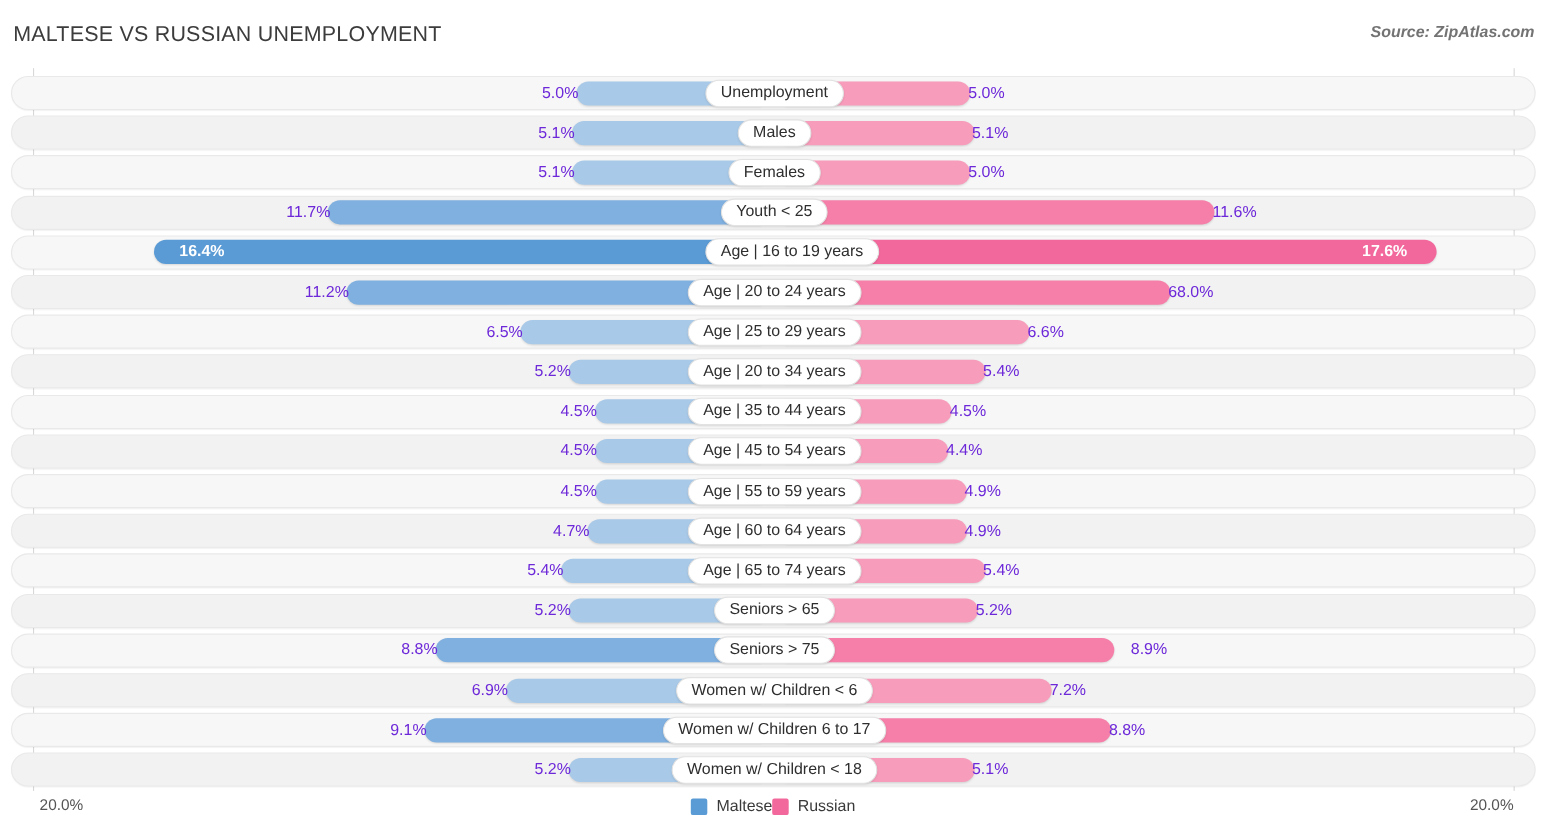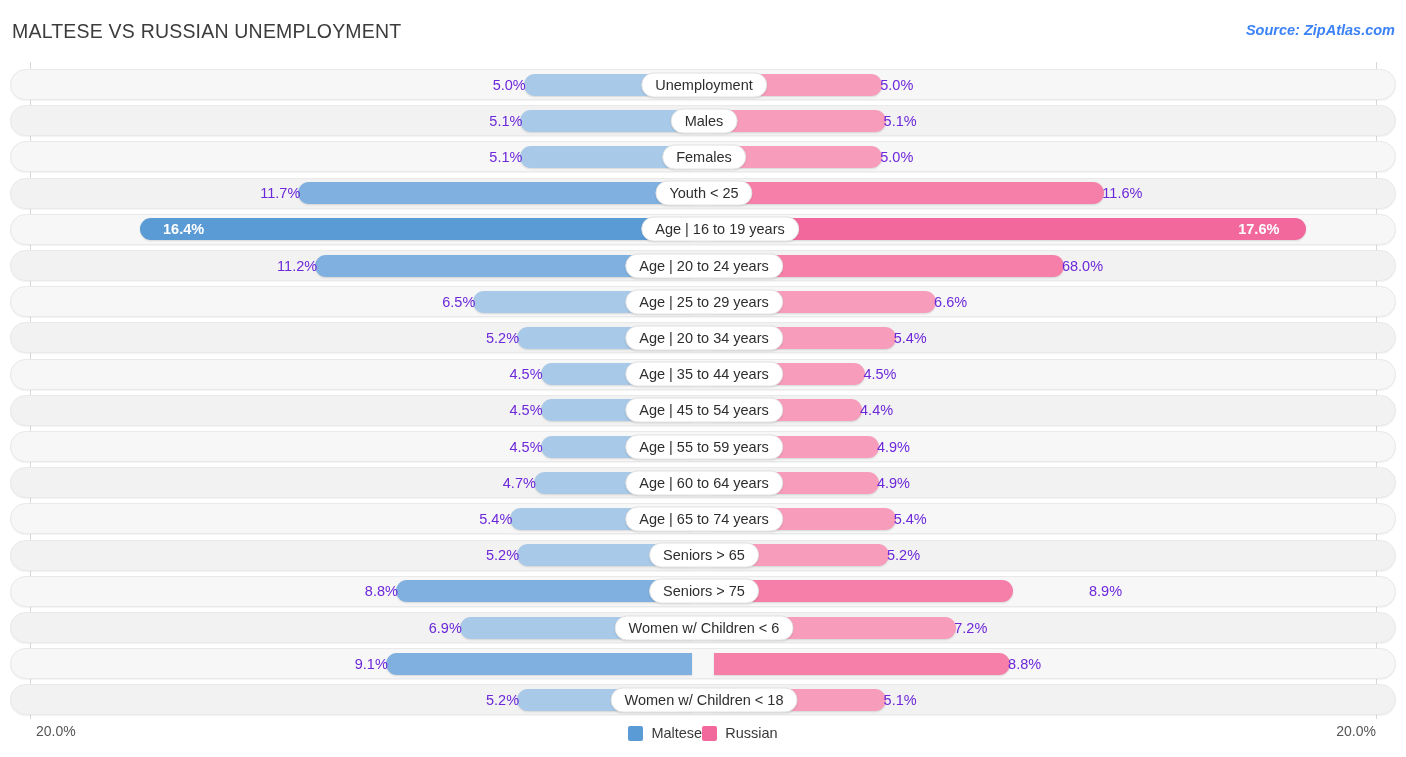--- a/index.html
+++ b/index.html
@@ -30,21 +30,21 @@
     color: #3c3c3c;
     letter-spacing: 0.2px;
     white-space: nowrap;
   }
   #source-label {
     position: absolute;
     right: 11px; top: 22px;
     font-size: 14.5px;
     font-style: italic;
     font-weight: bold;
-    color: #3b82f6;
+    color: #737373;
     white-space: nowrap;
   }
 
   
   #plot {
     position: absolute;
     left: 0; top: 62px;
     width: 1406px; height: 657px;
   }
   .axis-line {
@@ -275,35 +275,36 @@
           <div class="bar left" style="width: 174.98px;"></div>
           <div class="bar right" style="width: 174.98px;"></div>
           <div class="val left" style="right: 875.98px;">5.2%</div>
           <div class="val right" style="left: 875.98px;">5.2%</div>
           <div class="cat-pill" style="left: 693px;">Seniors &gt; 65</div>
         </div>
         <div class="row" style="top: 513.8px;">
           <div class="bar left mid" style="width: 296.12px;"></div>
           <div class="bar right mid" style="width: 299.485px;"></div>
           <div class="val left" style="right: 997.12px;">8.8%</div>
-          <div class="val right" style="left: 1047px; padding-left: 31px;">8.9%</div>
+          <div class="val right" style="left: 986px; padding-left: 31px;">8.9%</div>
           <div class="cat-pill" style="left: 693px;">Seniors &gt; 75</div>
         </div>
         <div class="row alt" style="top: 550px;">
           <div class="bar left" style="width: 232.185px;"></div>
           <div class="bar right" style="width: 242.28px;"></div>
           <div class="val left" style="right: 933.185px;">6.9%</div>
           <div class="val right" style="left: 943.28px;">7.2%</div>
           <div class="cat-pill" style="left: 693px;">Women w/ Children &lt; 6</div>
         </div>
         <div class="row" style="top: 586.2px;">
           <div class="bar left mid" style="width: 306.215px;"></div>
           <div class="bar right mid" style="width: 296.12px;"></div>
           <div class="val left" style="right: 1007.21px;">9.1%</div>
           <div class="val right" style="left: 997.12px;">8.8%</div>
+          <div class="cat-pill" style="left: 693px;">Women w/ Children 6 to 17</div>
         </div>
         <div class="row alt" style="top: 622.4px;">
           <div class="bar left" style="width: 174.98px;"></div>
           <div class="bar right" style="width: 171.615px;"></div>
           <div class="val left" style="right: 875.98px;">5.2%</div>
           <div class="val right" style="left: 872.615px;">5.1%</div>
           <div class="cat-pill" style="left: 693px;">Women w/ Children &lt; 18</div>
         </div>
       </div>
   </div>

